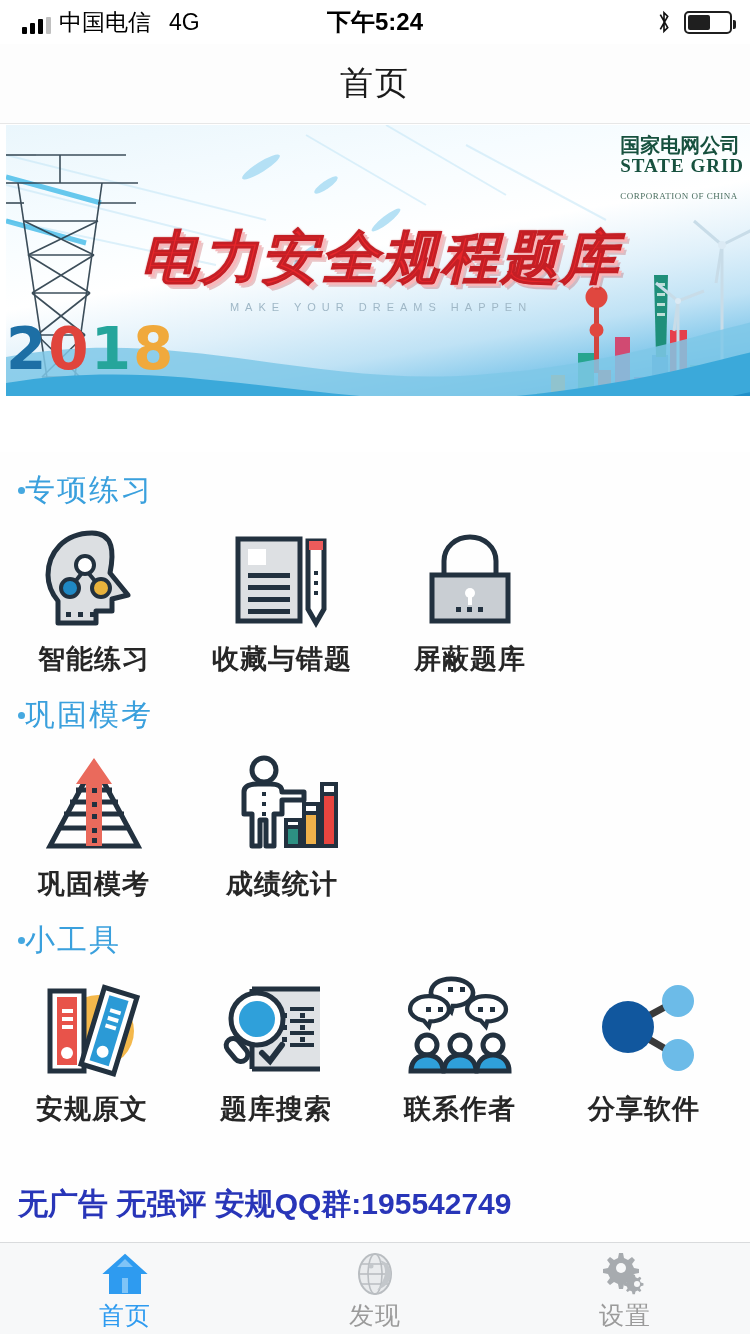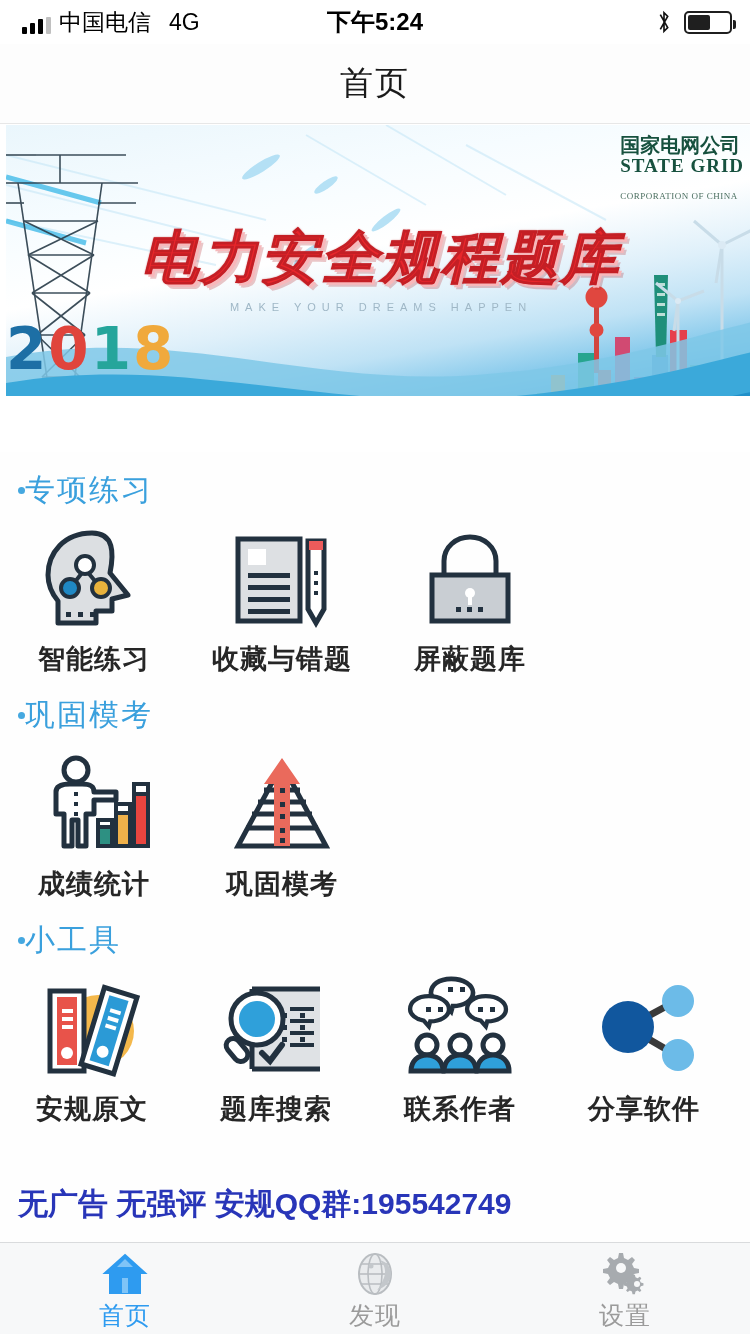--- a/index.html
+++ b/index.html
@@ -335,59 +335,59 @@
     <div class="section">
       <div class="sec-head">
         <span class="sec-dot"></span>
         <span class="sec-title">巩固模考</span>
       </div>
       <div class="grid">
 
         <div class="cell">
           <div class="cell-ico">
             <svg width="112" height="106" viewBox="0 0 112 106">
-              <circle cx="38" cy="20" r="12" fill="#ffffff" stroke="#22313f" stroke-width="5"></circle>
-              <path d="M18 42 C18 36 24 34 32 34 L44 34 C52 34 56 36 56 42 L78 42 L78 50 L56 50 L56 64 L48 64 L48 96 L40 96 L40 70 L34 70 L34 96 L26 96 L26 64 L18 64 Z" fill="#ffffff" stroke="#22313f" stroke-width="5" stroke-linejoin="round"></path>
-              <g fill="#22313f">
-                  <rect x="36" y="42" width="4" height="4"></rect>
-                  <rect x="36" y="52" width="4" height="4"></rect>
-                  <rect x="36" y="62" width="4" height="4"></rect>
-                </g>
-              <rect x="60" y="70" width="14" height="26" fill="#2d9082" stroke="#22313f" stroke-width="4"></rect>
-              <rect x="60" y="70" width="14" height="7" fill="#ffffff" stroke="#22313f" stroke-width="4"></rect>
-              <rect x="78" y="54" width="14" height="42" fill="#efb14a" stroke="#22313f" stroke-width="4"></rect>
-              <rect x="78" y="54" width="14" height="9" fill="#ffffff" stroke="#22313f" stroke-width="4"></rect>
-              <rect x="96" y="34" width="14" height="62" fill="#e8453f" stroke="#22313f" stroke-width="4"></rect>
-              <rect x="96" y="34" width="14" height="10" fill="#ffffff" stroke="#22313f" stroke-width="4"></rect>
-            </svg>
-          </div>
-          <div class="cell-label">成绩统计</div>
-        </div>
-
-        <div class="cell">
-          <div class="cell-ico">
-            <svg width="112" height="106" viewBox="0 0 112 106">
               <g stroke="#22313f" stroke-width="5" fill="none">
                 <path d="M56 14 L100 96 L12 96 Z"></path>
                 <path d="M32 52 L80 52"></path>
                   <path d="M26 64 L86 64"></path>
                 <path d="M20 78 L92 78"></path>
                   <path d="M38 40 L74 40"></path>
               </g>
               <path d="M56 8 L74 34 L64 34 L64 96 L48 96 L48 34 L38 34 Z" fill="#ea6a5c"></path>
               <g fill="#22313f">
                   <rect x="54" y="38" width="5" height="5"></rect>
                   <rect x="54" y="52" width="5" height="5"></rect>
                   <rect x="54" y="64" width="5" height="5"></rect>
                   <rect x="54" y="78" width="5" height="5"></rect>
                   <rect x="54" y="88" width="5" height="5"></rect>
                 </g>
             </svg>
           </div>
           <div class="cell-label">巩固模考</div>
+        </div>
+
+        <div class="cell">
+          <div class="cell-ico">
+            <svg width="112" height="106" viewBox="0 0 112 106">
+              <circle cx="38" cy="20" r="12" fill="#ffffff" stroke="#22313f" stroke-width="5"></circle>
+              <path d="M18 42 C18 36 24 34 32 34 L44 34 C52 34 56 36 56 42 L78 42 L78 50 L56 50 L56 64 L48 64 L48 96 L40 96 L40 70 L34 70 L34 96 L26 96 L26 64 L18 64 Z" fill="#ffffff" stroke="#22313f" stroke-width="5" stroke-linejoin="round"></path>
+              <g fill="#22313f">
+                  <rect x="36" y="42" width="4" height="4"></rect>
+                  <rect x="36" y="52" width="4" height="4"></rect>
+                  <rect x="36" y="62" width="4" height="4"></rect>
+                </g>
+              <rect x="60" y="70" width="14" height="26" fill="#2d9082" stroke="#22313f" stroke-width="4"></rect>
+              <rect x="60" y="70" width="14" height="7" fill="#ffffff" stroke="#22313f" stroke-width="4"></rect>
+              <rect x="78" y="54" width="14" height="42" fill="#efb14a" stroke="#22313f" stroke-width="4"></rect>
+              <rect x="78" y="54" width="14" height="9" fill="#ffffff" stroke="#22313f" stroke-width="4"></rect>
+              <rect x="96" y="34" width="14" height="62" fill="#e8453f" stroke="#22313f" stroke-width="4"></rect>
+              <rect x="96" y="34" width="14" height="10" fill="#ffffff" stroke="#22313f" stroke-width="4"></rect>
+            </svg>
+          </div>
+          <div class="cell-label">成绩统计</div>
         </div>
 
       </div>
     </div>
 
     <div class="section">
       <div class="sec-head">
         <span class="sec-dot"></span>
         <span class="sec-title">小工具</span>
       </div>

